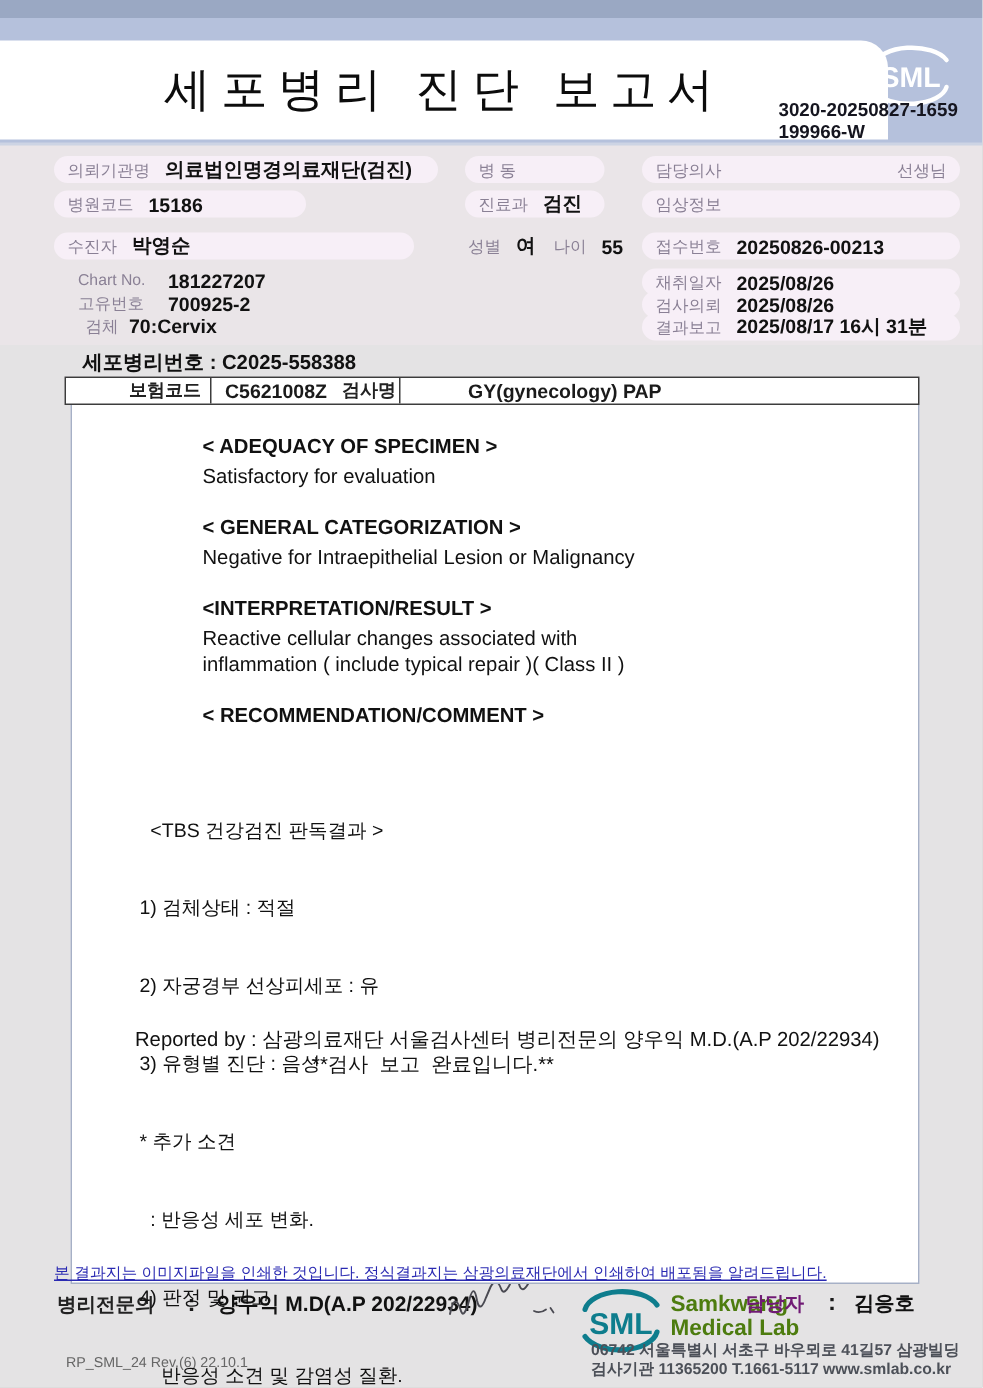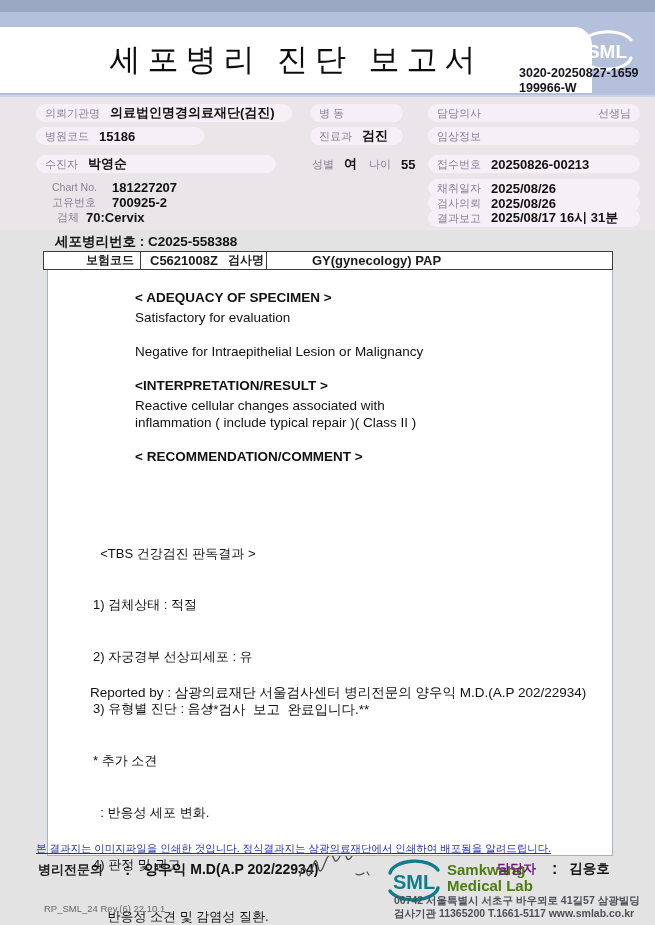--- a/index.html
+++ b/index.html
@@ -169,20 +169,21 @@
   </div>
 
   <div class="body-box"></div>
 
   <div class="eng-sections">
     <div class="sec">
       <div class="hd">&lt; ADEQUACY OF SPECIMEN &gt;</div>
       <div class="ln">Satisfactory for evaluation</div>
     </div>
     <div class="sec">
+      <div class="hd">&lt; GENERAL CATEGORIZATION &gt;</div>
       <div class="ln">Negative for Intraepithelial Lesion or Malignancy</div>
     </div>
     <div class="sec">
       <div class="hd">&lt;INTERPRETATION/RESULT &gt;</div>
       <div class="ln">Reactive cellular changes associated with</div>
       <div class="ln">inflammation ( include typical repair )( Class II )</div>
     </div>
     <div class="sec">
       <div class="hd">&lt; RECOMMENDATION/COMMENT &gt;</div>
     </div>

